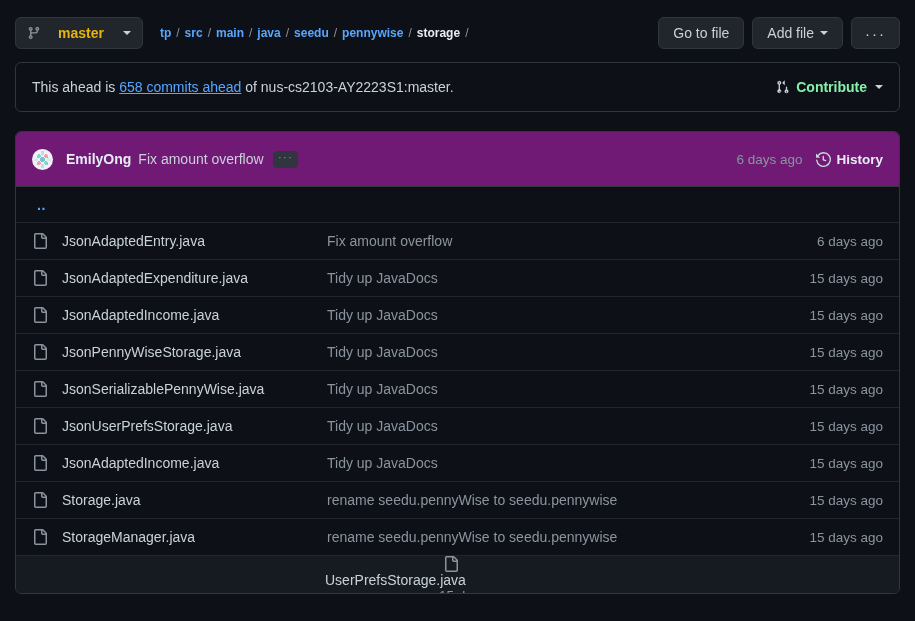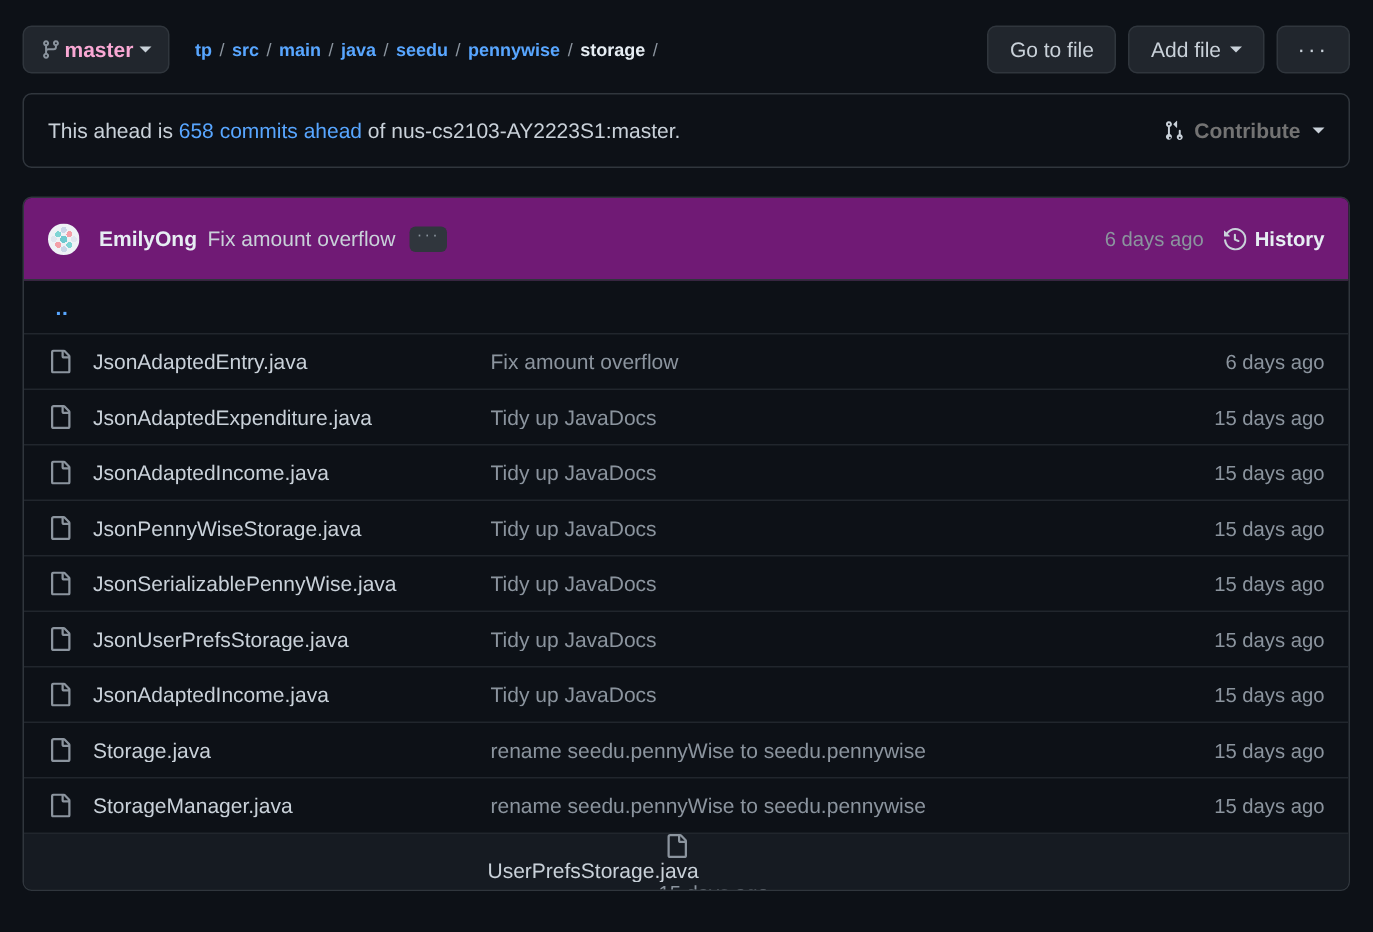--- a/index.html
+++ b/index.html
@@ -20,29 +20,29 @@
   
   .toolbar {
     display: flex;
     align-items: center;
     padding: 14px 15px 0 15px;
     height: 52px;
   }
   .branch-btn {
     display: flex;
     align-items: center;
-    gap: 2px;
+    gap: 17px;
     background: #21262d;
     border: 1px solid #30363d;
     border-radius: 6px;
     height: 32px;
     padding: 0 11px;
     font-size: 14px;
     font-weight: bold;
-    color: #f9a8d4;
+    color: #eab308;
     cursor: pointer;
   }
   .branch-btn .caret {
     width: 0; height: 0;
     border-left: 4px solid transparent;
     border-right: 4px solid transparent;
     border-top: 4px solid #c9d1d9;
     margin-left: 2px;
   }
 
@@ -113,29 +113,30 @@
     height: 50px;
     display: flex;
     align-items: center;
     padding: 0 16px;
     font-size: 14px;
   }
   .notice-text { color: #c9d1d9; }
   .notice-text .lnk {
     color: #58a6ff;
     cursor: pointer;
+    text-decoration: underline;
   }
   .contribute {
     margin-left: auto;
     display: flex;
     align-items: center;
     gap: 6px;
     font-size: 14px;
     font-weight: bold;
-    color: #737373;
+    color: #86efac;
     cursor: pointer;
   }
   .contribute .caret {
     width: 0; height: 0;
     border-left: 4px solid transparent;
     border-right: 4px solid transparent;
     border-top: 4px solid #c9d1d9;
     margin-left: 2px;
   }
 

